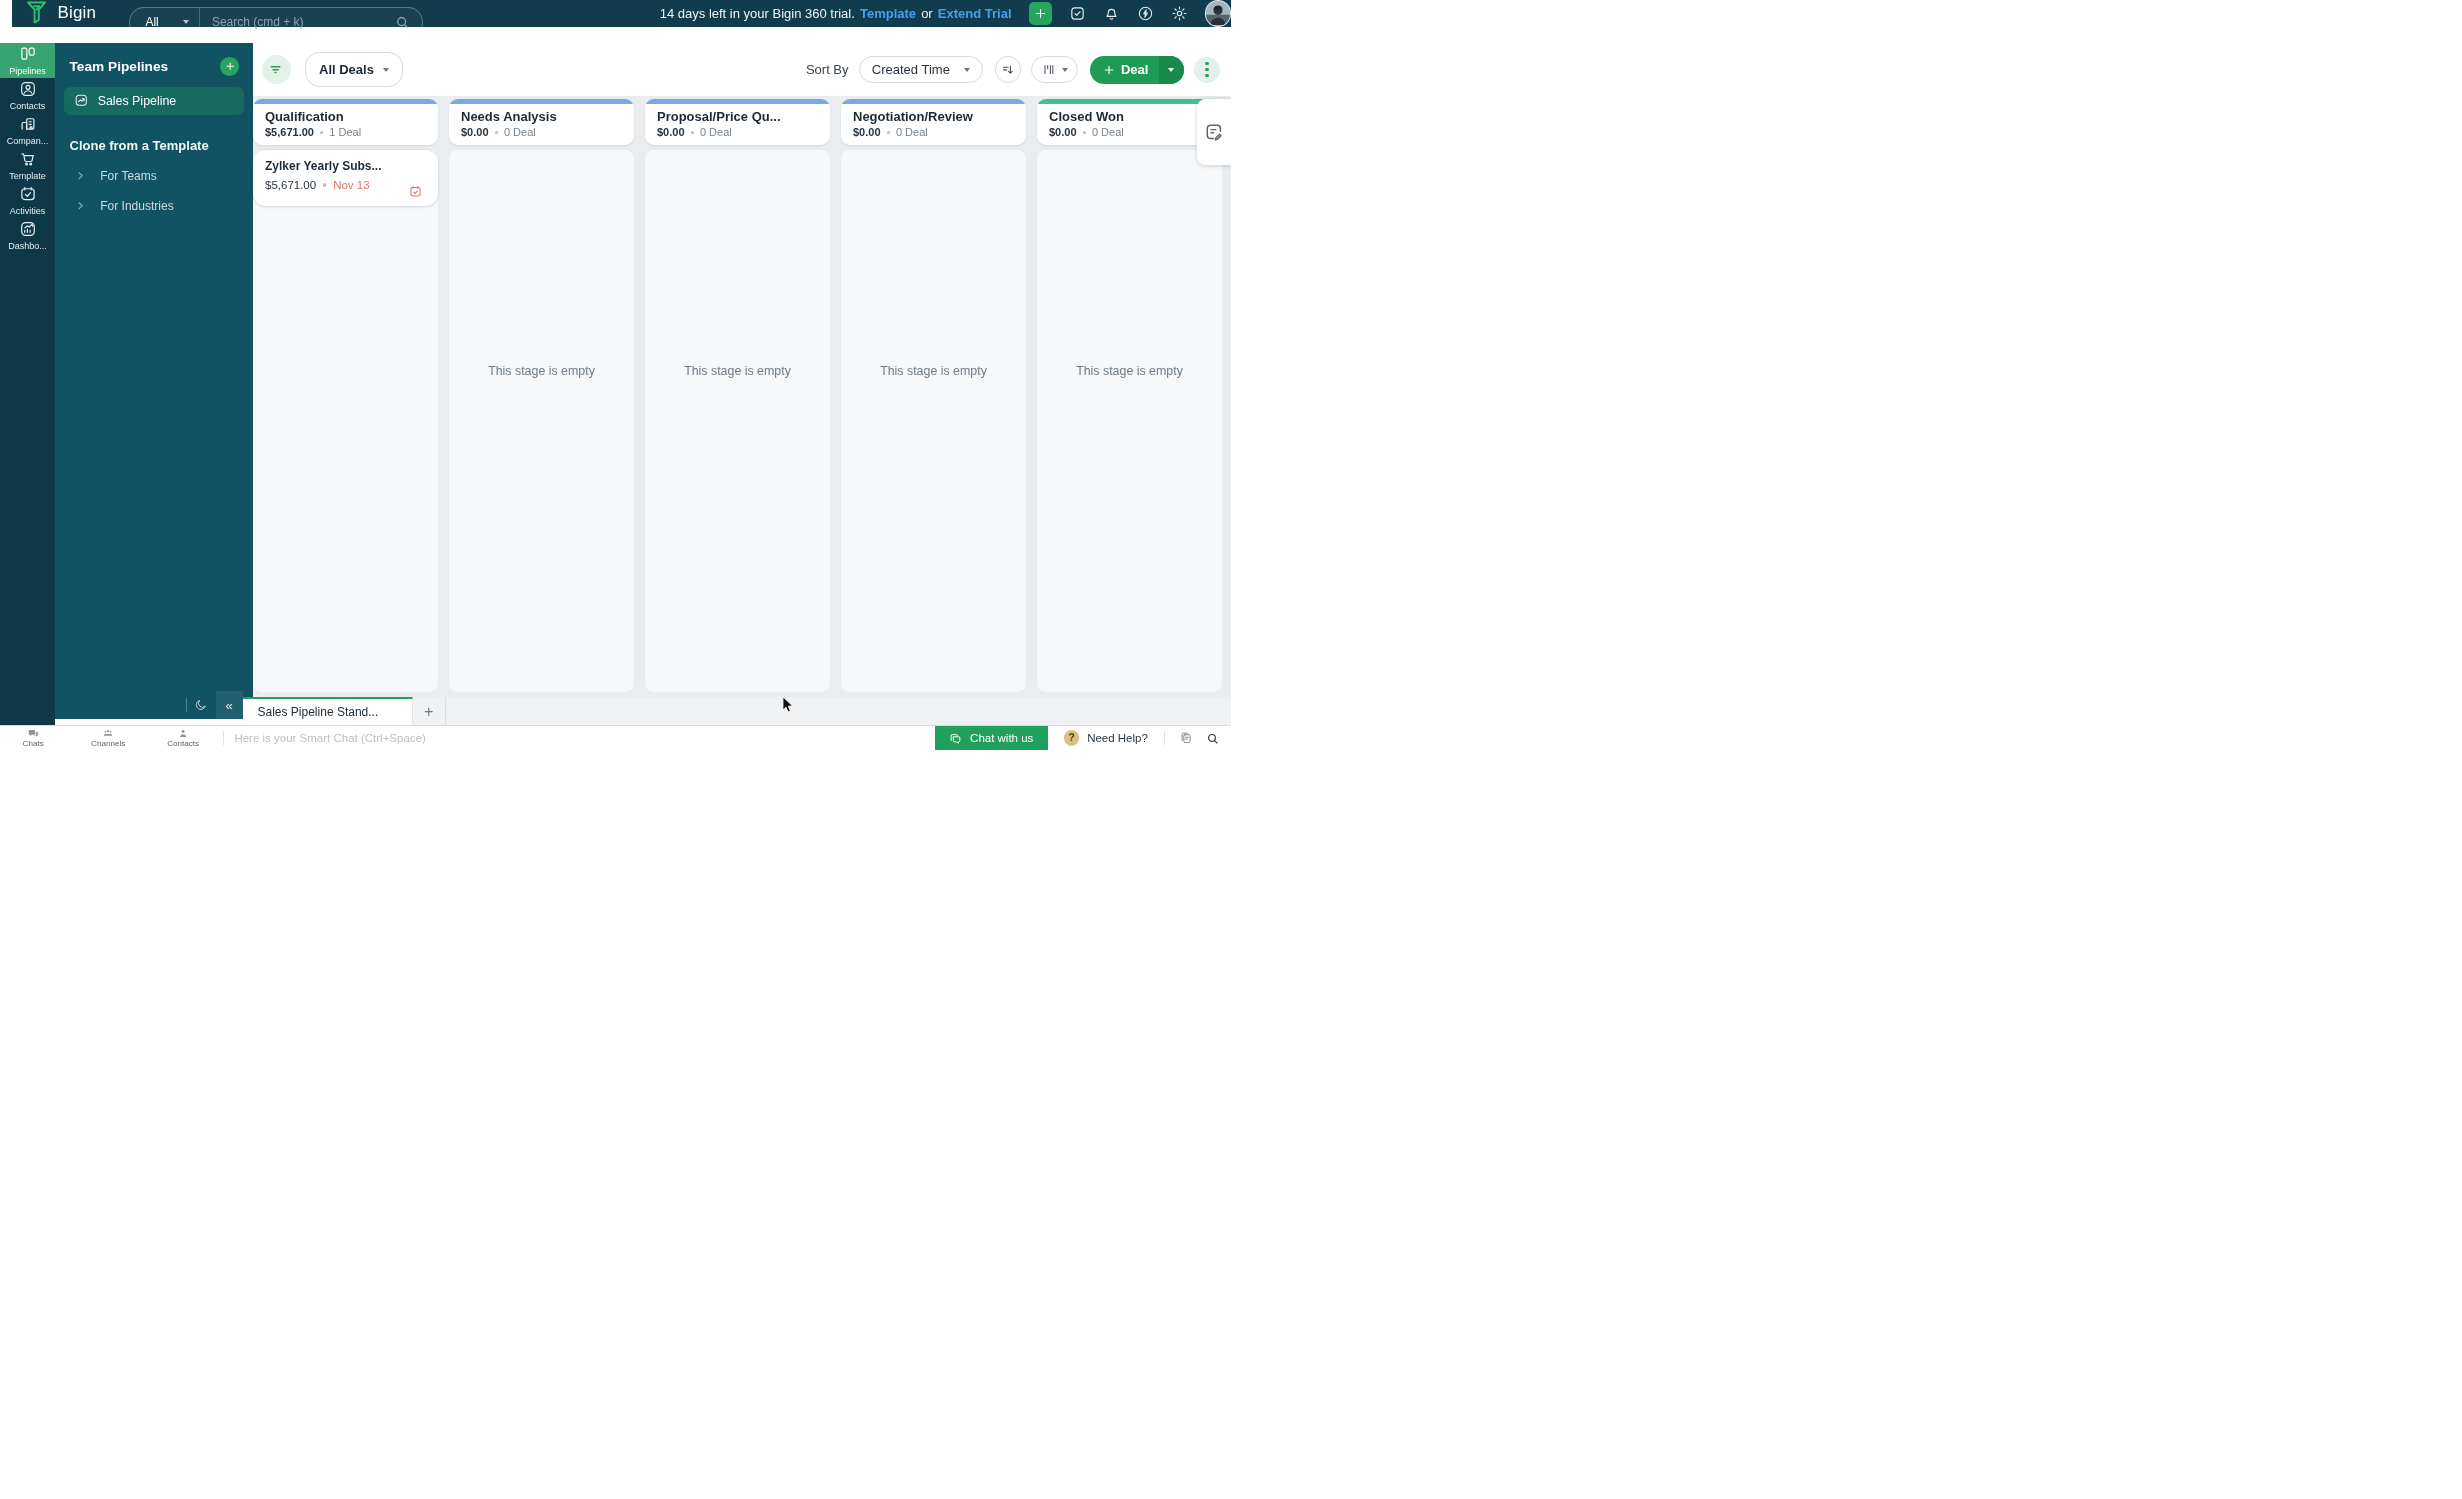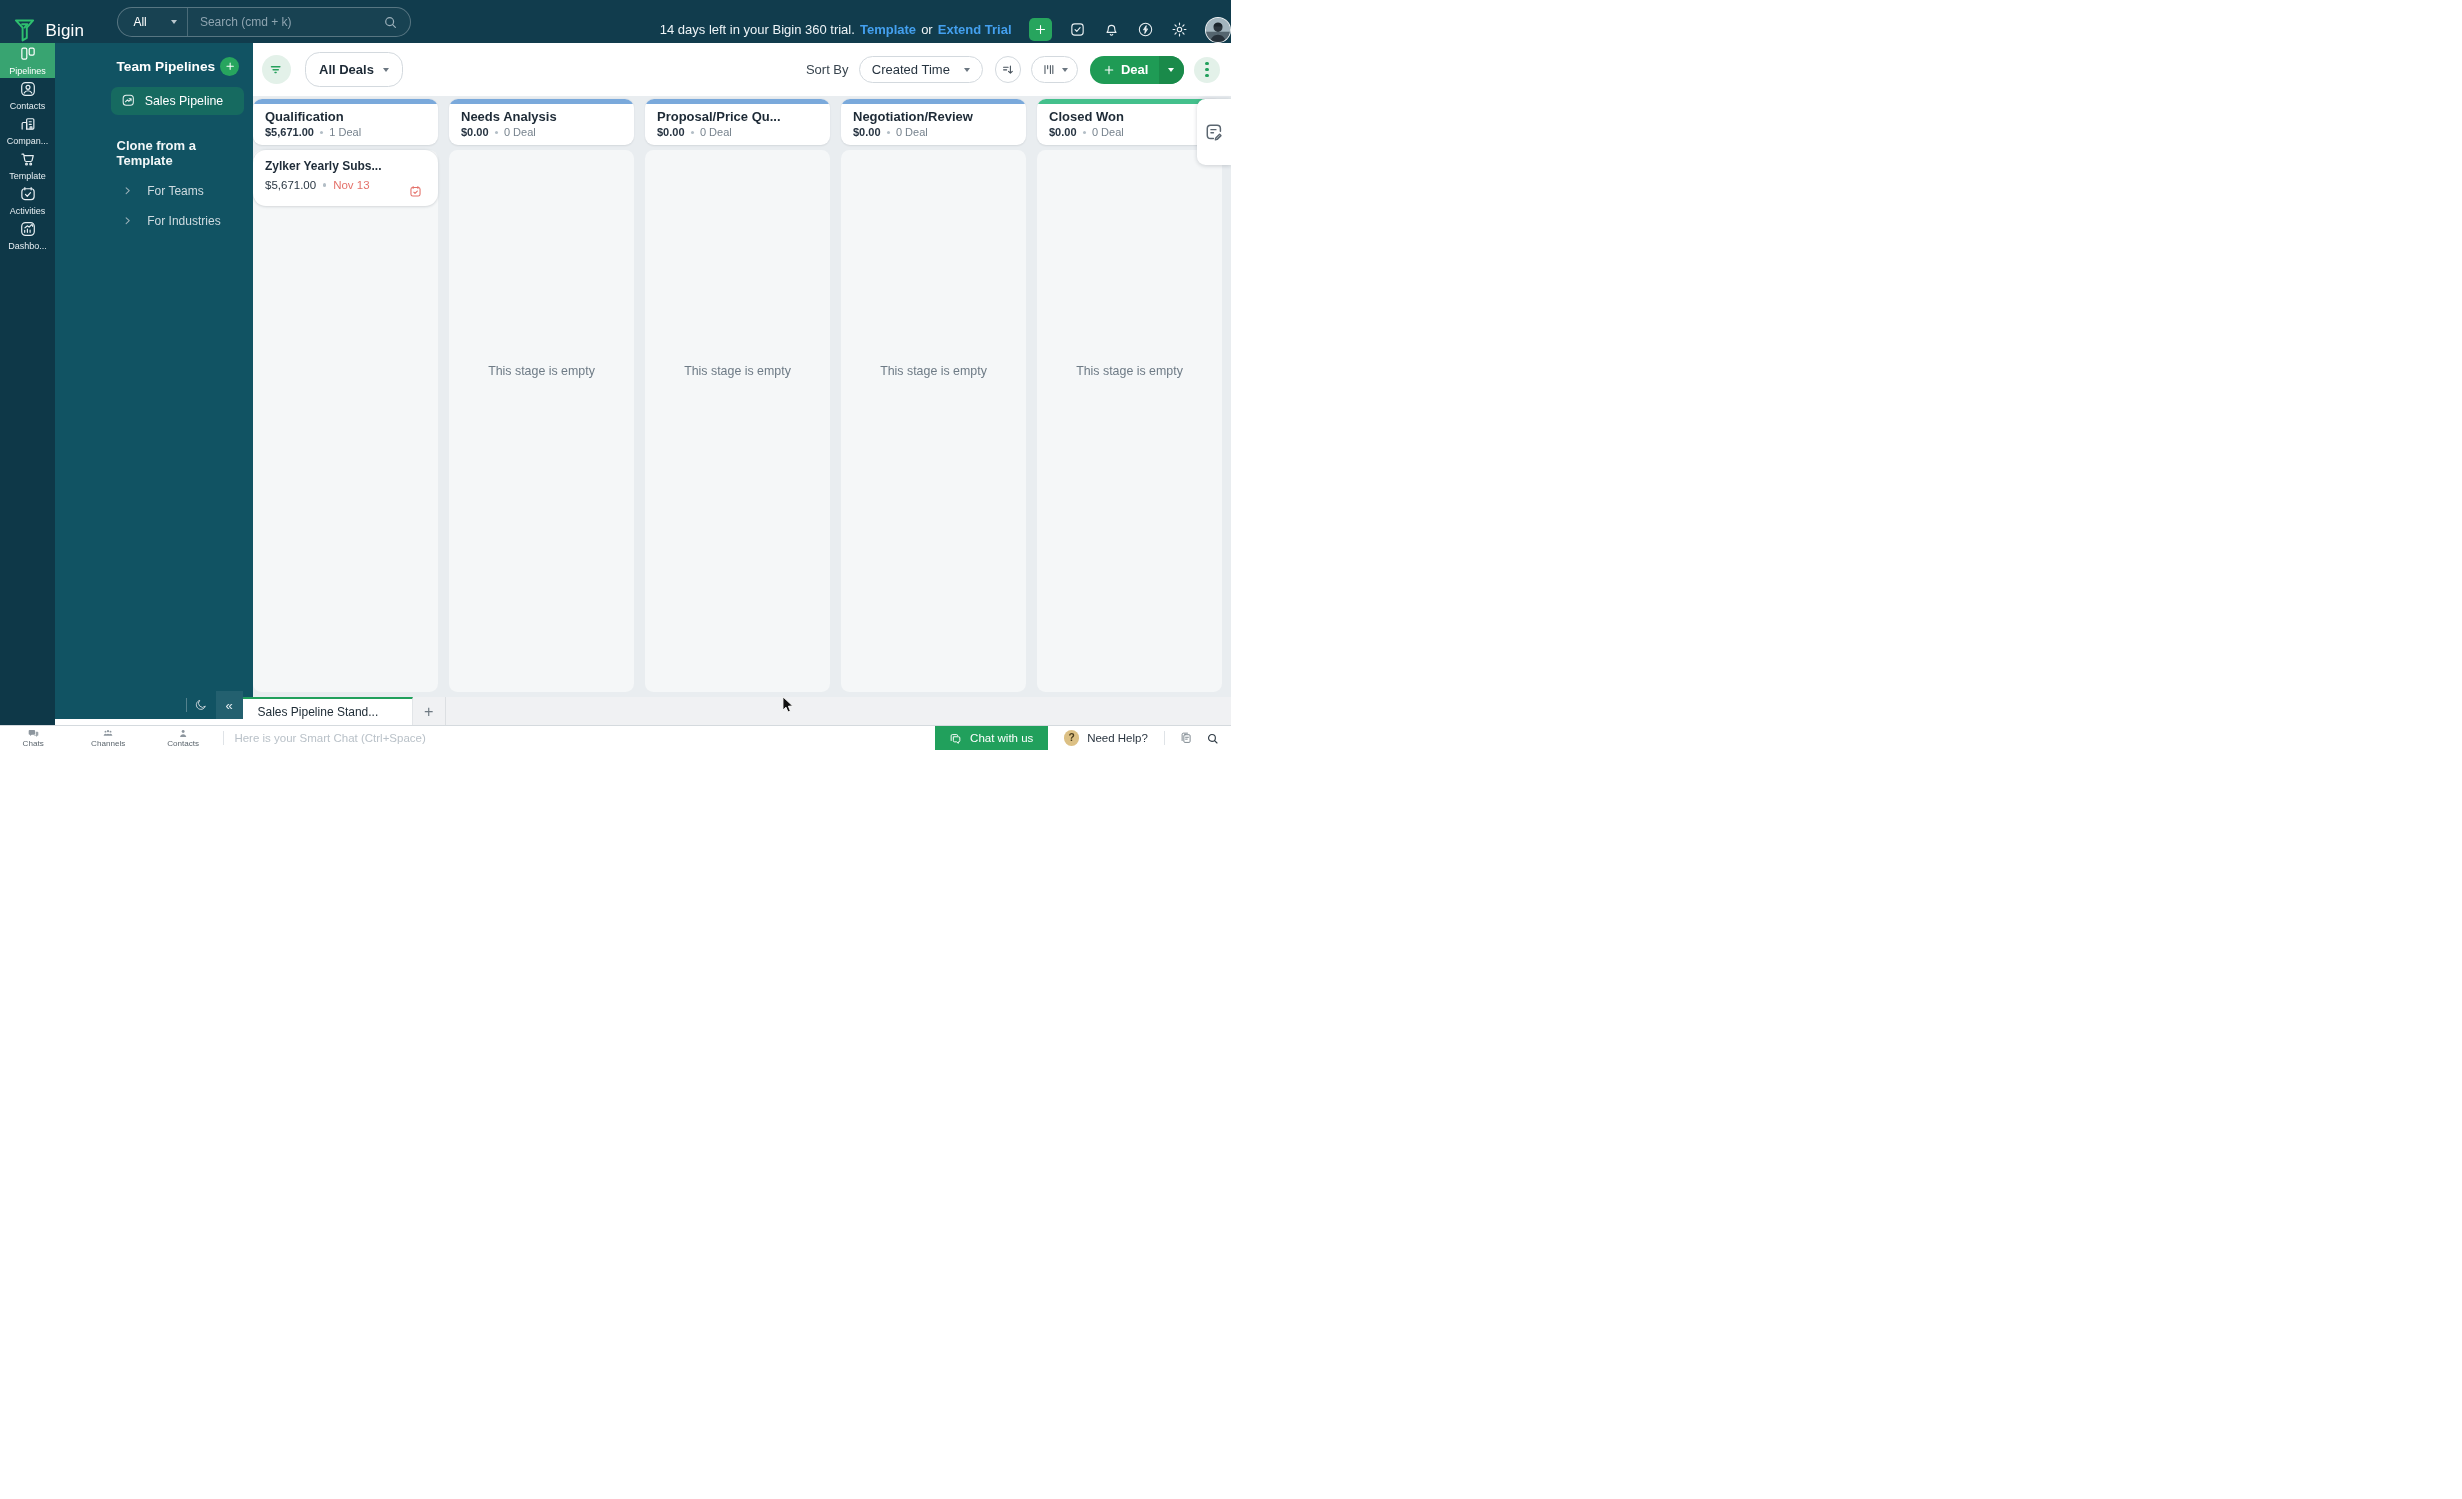--- a/index.html
+++ b/index.html
@@ -2,21 +2,21 @@
 <html style="font-size:13.7px"><head>
 <meta charset="utf-8">
 <style>
   * { margin:0; padding:0; box-sizing:border-box; }
   html,body { width:1231px; height:750px; overflow:hidden; }
   body { font-family:"Liberation Sans", sans-serif; background:#fff; }
   .app { position:relative; width:1231px; height:750px; background:#fff; overflow:hidden; }
   svg { display:block; }
 
   
-  .topbar { position:absolute; left:0; top:0; right:0; height:43px; background:#113c4d; display:flex; align-items:flex-end; z-index:10; }
+  .topbar { position:absolute; left:12px; top:0; right:0; height:27px; background:#113c4d; display:flex; align-items:flex-start; z-index:10; }
   .logo-wrap { display:flex; align-items:center; gap:9.4px; padding-left:13px; width:104px; }
   .app-name { color:#fff; font-size:17px; font-weight:500; letter-spacing:0.2px; }
   .search-pill { position:absolute; left:117px; top:6.8px; width:294px; height:30px; border:0.9px solid rgba(255,255,255,.28); border-radius:15.4px; display:flex; align-items:center; background:rgba(255,255,255,.03); }
   .search-scope { display:flex; align-items:center; gap:24px; padding:0 10.3px 0 15.4px; color:#fff; font-size:12px; cursor:default; }
   .search-div { width:0.9px; align-self:stretch; background:rgba(255,255,255,.22); }
   .search-input { flex:1; min-width:0; background:transparent; border:none; outline:none; color:#e3ecf0; font-size:12px; padding:0 8.5px 0 12px; }
   .search-input::placeholder { color:#8ea4b0; }
   .search-icon-btn { padding-right:13px; color:#9db1bb; }
   .topbar-right { margin-left:auto; display:flex; align-items:center; gap:17px; }
   .trial-text { color:#eef4f7; font-size:13px; display:flex; gap:5.1px; align-items:center; white-space:nowrap; }
@@ -25,21 +25,21 @@
   .tb-icon { color:#e9eff2; cursor:pointer; }
   .avatar { width:26.5px; height:26.5px; border-radius:50%; overflow:hidden; border:1.3px solid rgba(255,255,255,.85); cursor:pointer; background:#9fb0b9; }
 
   
   .sidebar { position:absolute; left:0; top:43px; width:55px; height:682px; background:#0e3848; z-index:6; }
   .side-item { height:35px; display:flex; flex-direction:column; align-items:center; justify-content:center; gap:2.6px; color:#e6eef2; cursor:pointer; }
   .side-item.active { background:#38a471; color:#fff; }
   .side-label { font-size:9px; max-width:51px; white-space:nowrap; }
 
   
-  .panel { position:absolute; left:55px; top:43px; width:198px; height:676px; background:#115363; z-index:5;padding-left:47px; }
+  .panel { position:absolute; left:55px; top:43px; width:198px; height:676px; background:#115363; z-index:5; }
   .panel-header { display:flex; align-items:center; justify-content:space-between; padding:13.7px 13.7px 0 14.5px; }
   .panel-title { color:#fff; font-size:13.7px; font-weight:700; }
   .panel-plus { width:19px; height:19px; border-radius:50%; background:#27a55e; display:flex; align-items:center; justify-content:center; color:#fff; cursor:pointer; }
   .pipeline-item { margin:11px 9.4px 0 9.4px; height:28px; background:#166a60; border-radius:6.8px; display:flex; align-items:center; gap:9.4px; padding:0 9.4px; color:#fff; font-size:12.4px; cursor:pointer; }
   .clone-title { margin:23px 0 0 14.5px; color:#f2f7f8; font-size:13px; font-weight:700; }
   .template-item { margin:16.2px 0 0 21.4px; display:flex; align-items:center; gap:14.5px; color:#cfdbe0; font-size:12px; cursor:pointer; }
   .panel-bottom { position:absolute; bottom:0; left:0; right:10.3px; height:28px; display:flex; align-items:center; justify-content:flex-end; }
   .pb-div { width:0.9px; height:13.7px; background:rgba(255,255,255,.28); margin-right:7.7px; }
   .moon-btn { color:#c9d4da; margin-right:7.7px; cursor:pointer; }
   .collapse-btn { width:27px; height:28px; background:rgba(255,255,255,.08); display:flex; align-items:center; justify-content:center; color:#e6edf0; font-size:13px; cursor:pointer; }

